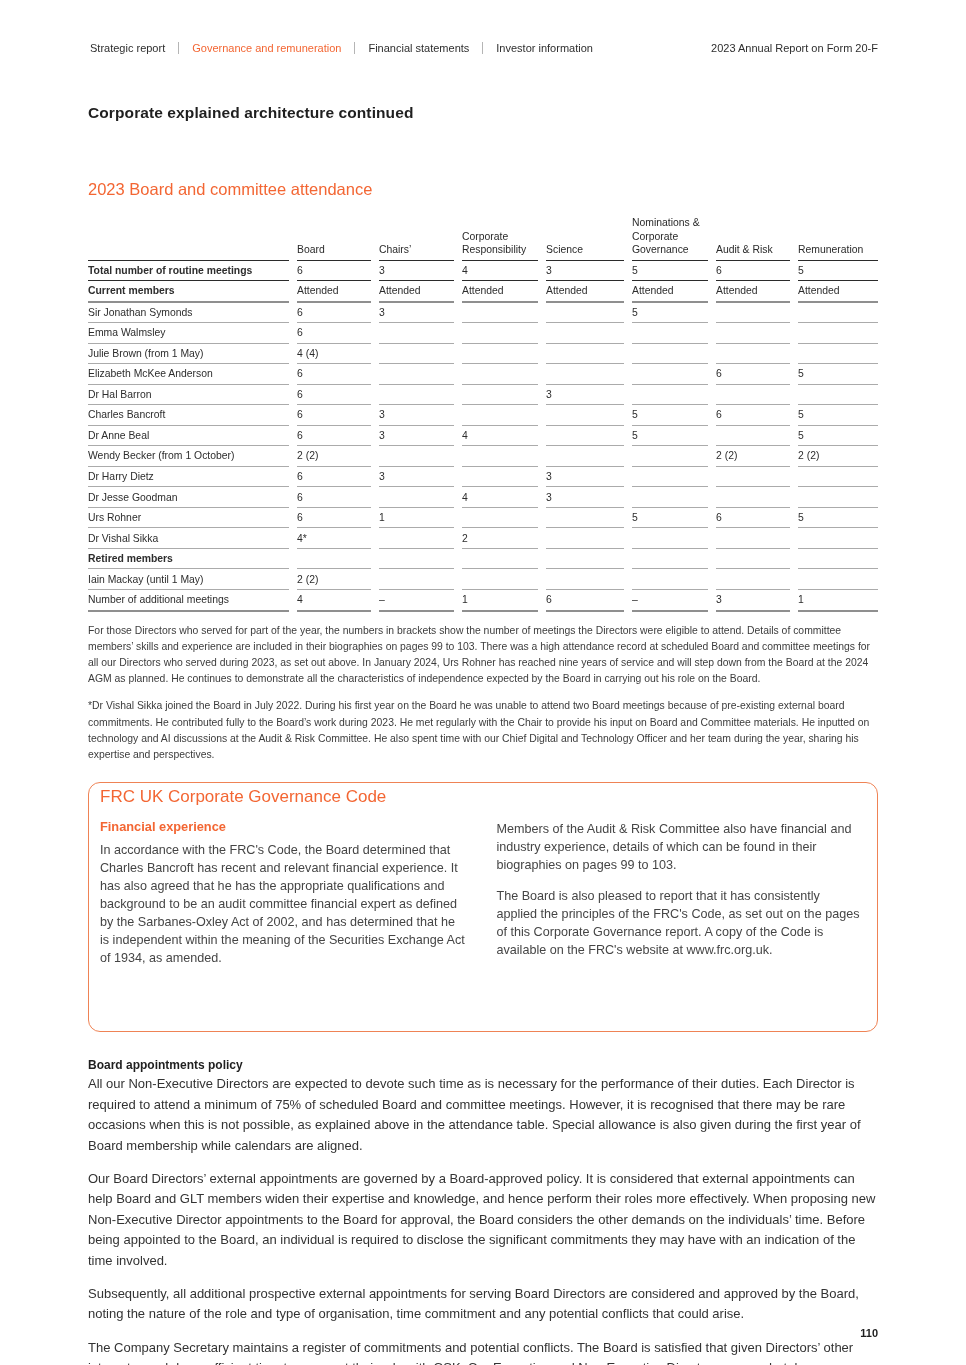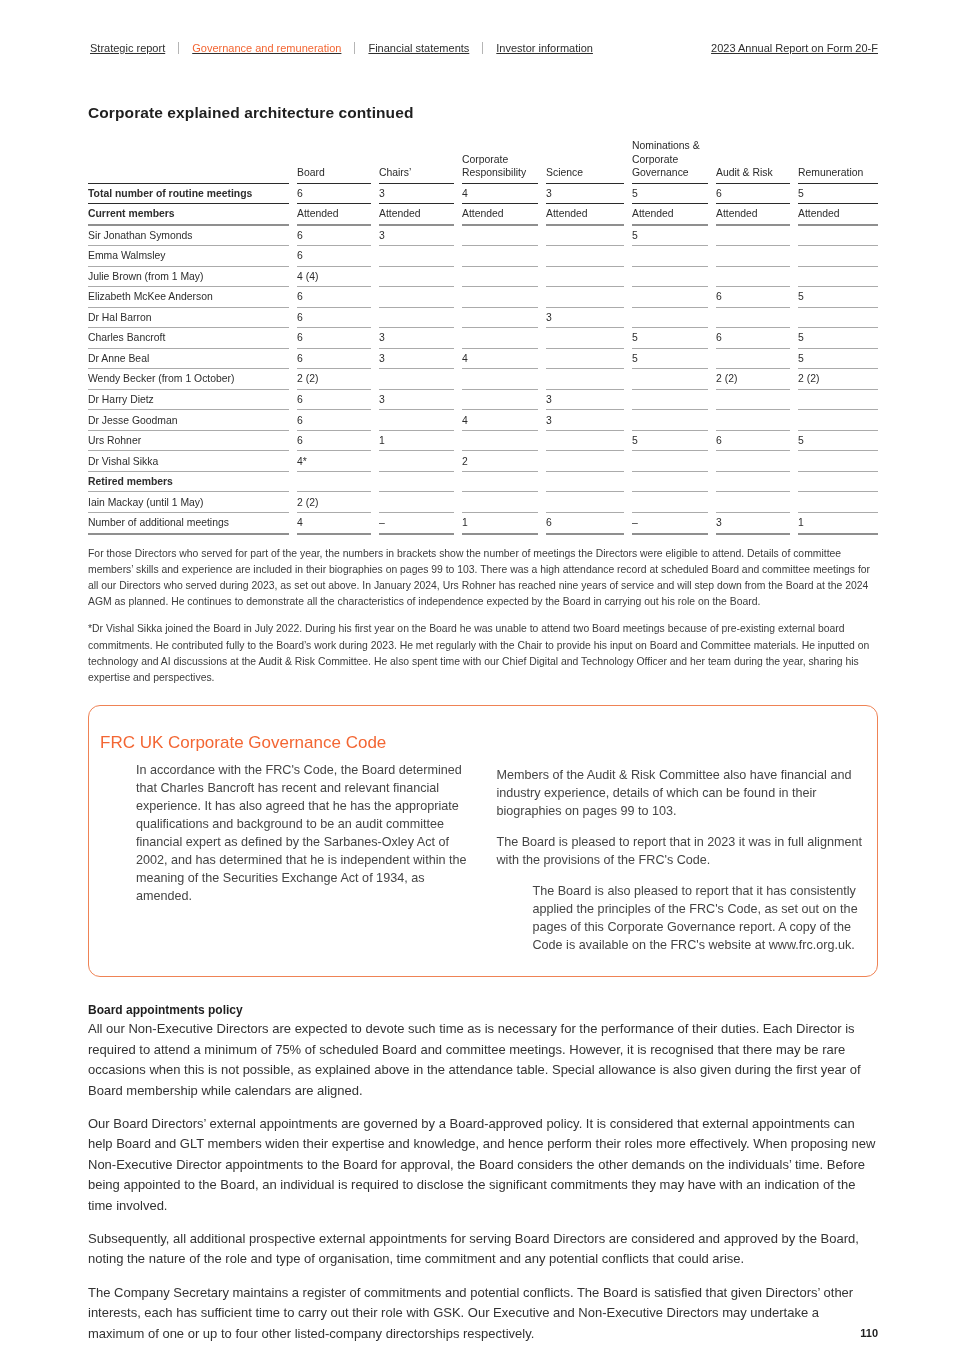--- a/index.html
+++ b/index.html
@@ -16,21 +16,21 @@
     position:relative;
     width:966px;height:1365px;
     background:#ffffff;
     font-family:"Liberation Sans","DejaVu Sans",sans-serif;
     color:var(--ink);
     box-sizing:border-box;
     padding:42px 88px 0 88px;
     overflow:hidden;
   }
   
-  .topbar{display:flex;justify-content:space-between;font-size:11px;color:#2e2e2e;text-decoration:underline;}
+  .topbar{display:flex;justify-content:space-between;font-size:11px;color:#2e2e2e;}
   .nav{display:flex;align-items:center;}
   .nav-item{padding:0 2px;white-space:nowrap;color:#2e2e2e;cursor:default;}
   .nav-item.active{color:var(--accent);}
   .nav-sep{width:1px;height:12px;background:#b5b5b5;margin:0 11px;display:inline-block;}
   .report-title{font-size:11px;color:#2e2e2e;white-space:nowrap;}
   
   .page-title{margin:50px 0 0 0;font-size:15.5px;font-weight:600;letter-spacing:.1px;color:#1f1f1f;}
   .section-title{margin:58px 0 0 0;font-size:16.5px;font-weight:500;color:var(--accent);}
   
   .att-table{
@@ -46,30 +46,30 @@
   .b-dark{border-bottom:1.4px solid var(--line-dark);}
   .b-norm{border-bottom:1.4px solid var(--line-norm);}
   .b-thick{border-bottom:2.4px solid var(--line-thick);}
   
   .footnote{margin:11px 0 0 0;font-size:10.4px;line-height:1.56;color:#3c3c3c;}
   
   .frc-box{
     margin-top:19px;
     border:1.5px solid var(--box-border);
     border-radius:12px;
-    padding:27px 14px 22px 11px;
+    padding:4px 14px 22px 11px;
     box-sizing:border-box;
     min-height:250px;
   }
   .frc-title{margin:0;font-size:17px;font-weight:500;color:var(--accent);}
   .frc-cols{display:flex;gap:30px;margin-top:8px;}
   .frc-col{flex:1;}
   .frc-sub{margin:4px 0 7px 0;font-size:12.8px;font-weight:700;color:var(--accent);}
   .frc-col p{margin:0 0 13px 0;font-size:12.6px;line-height:1.43;color:#454545;}
-  .frc-col p:last-child{margin-bottom:0;margin-left:36px;}
+  .frc-col p:last-child{margin-bottom:0;}
   .frc-col .lead{margin-top:5px;}
   
   .policy{margin-top:26px;}
   .policy-heading{margin:0 0 2px 0;font-size:12px;font-weight:700;color:#1f1f1f;}
   .policy p{margin:0 0 13px 0;font-size:13px;line-height:1.57;color:#333333;}
   
   .page-footer{position:absolute;right:88px;bottom:24px;}
   .page-number{font-size:11px;font-weight:600;color:#1f1f1f;}
 </style>
 </head>
@@ -86,20 +86,21 @@
       <span class="nav-item">Financial statements</span>
       <span class="nav-sep"></span>
       <span class="nav-item">Investor information</span>
     </div>
     <div class="report-title">2023 Annual Report on Form 20-F</div>
   </div>
 
   <h1 class="page-title">Corporate explained architecture continued</h1>
 
   <section>
+    <h2 class="section-title">2023 Board and committee attendance</h2>
     <div class="att-table" id="attendance-grid">
         <div class="cell head b-dark"></div>
         <div class="cell head b-dark">Board</div>
         <div class="cell head b-dark">Chairs’</div>
         <div class="cell head b-dark">Corporate Responsibility</div>
         <div class="cell head b-dark">Science</div>
         <div class="cell head b-dark">Nominations &amp; Corporate Governance</div>
         <div class="cell head b-dark">Audit &amp; Risk</div>
         <div class="cell head b-dark">Remuneration</div>
         <div class="cell label b-dark bold">Total number of routine meetings</div>
@@ -240,25 +241,25 @@
         <div class="cell val b-thick">1</div>
       </div>
     <p class="footnote">For those Directors who served for part of the year, the numbers in brackets show the number of meetings the Directors were eligible to attend. Details of committee members’ skills and experience are included in their biographies on pages 99 to 103. There was a high attendance record at scheduled Board and committee meetings for all our Directors who served during 2023, as set out above. In January 2024, Urs Rohner has reached nine years of service and will step down from the Board at the 2024 AGM as planned. He continues to demonstrate all the characteristics of independence expected by the Board in carrying out his role on the Board.</p>
     <p class="footnote">*Dr Vishal Sikka joined the Board in July 2022. During his first year on the Board he was unable to attend two Board meetings because of pre-existing external board commitments. He contributed fully to the Board’s work during 2023. He met regularly with the Chair to provide his input on Board and Committee materials. He inputted on technology and AI discussions at the Audit &amp; Risk Committee. He also spent time with our Chief Digital and Technology Officer and her team during the year, sharing his expertise and perspectives.</p>
   </section>
 
   <section class="frc-box">
     <h2 class="frc-title">FRC UK Corporate Governance Code</h2>
     <div class="frc-cols">
       <div class="frc-col">
+        <h3 class="frc-sub">Financial experience</h3>
         <p>In accordance with the FRC's Code, the Board determined that Charles Bancroft has recent and relevant financial experience. It has also agreed that he has the appropriate qualifications and background to be an audit committee financial expert as defined by the Sarbanes-Oxley Act of 2002, and has determined that he is independent within the meaning of the Securities Exchange Act of 1934, as amended.</p>
       </div>
       <div class="frc-col">
         <p class="lead">Members of the Audit &amp; Risk Committee also have financial and industry experience, details of which can be found in their biographies on pages 99 to 103.</p>
-        <p>The Board is pleased to report that in 2023 it was in full alignment with the provisions of the FRC's Code.</p>
         <p>The Board is also pleased to report that it has consistently applied the principles of the FRC's Code, as set out on the pages of this Corporate Governance report. A copy of the Code is available on the FRC's website at www.frc.org.uk.</p>
       </div>
     </div>
   </section>
 
   <section class="policy">
     <h3 class="policy-heading">Board appointments policy</h3>
     <p>All our Non-Executive Directors are expected to devote such time as is necessary for the performance of their duties. Each Director is required to attend a minimum of 75% of scheduled Board and committee meetings. However, it is recognised that there may be rare occasions when this is not possible, as explained above in the attendance table. Special allowance is also given during the first year of Board membership while calendars are aligned.</p>
     <p>Our Board Directors’ external appointments are governed by a Board-approved policy. It is considered that external appointments can help Board and GLT members widen their expertise and knowledge, and hence perform their roles more effectively. When proposing new Non-Executive Director appointments to the Board for approval, the Board considers the other demands on the individuals’ time. Before being appointed to the Board, an individual is required to disclose the significant commitments they may have with an indication of the time involved.</p>
     <p>Subsequently, all additional prospective external appointments for serving Board Directors are considered and approved by the Board, noting the nature of the role and type of organisation, time commitment and any potential conflicts that could arise.</p>

